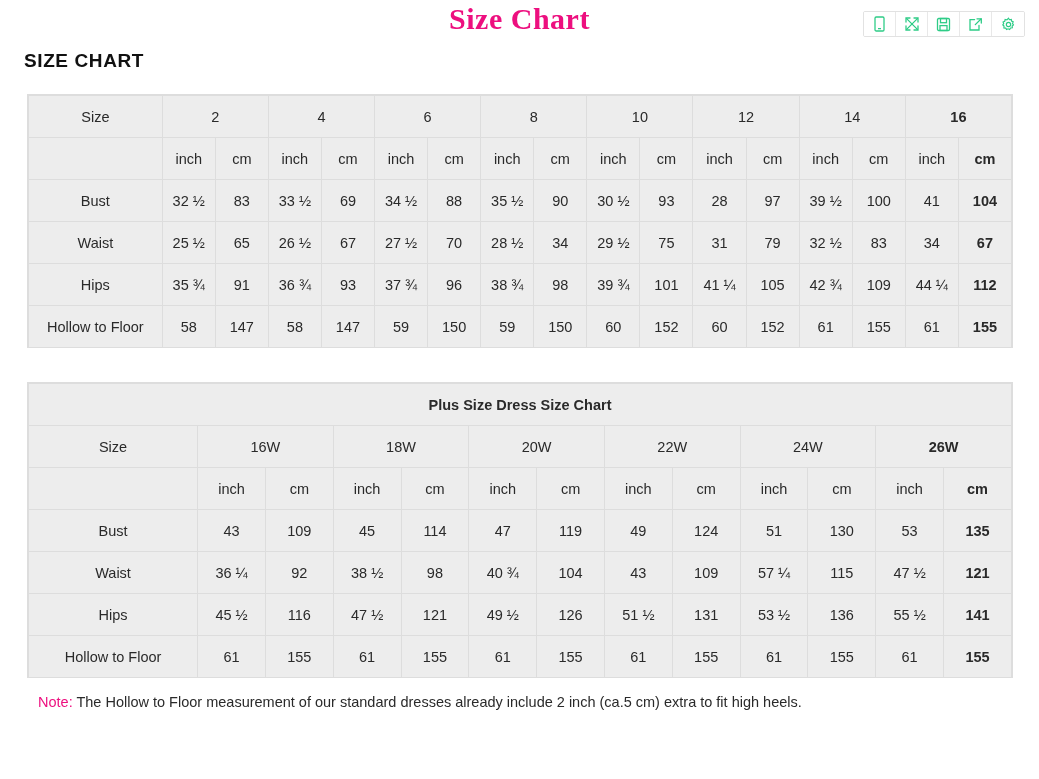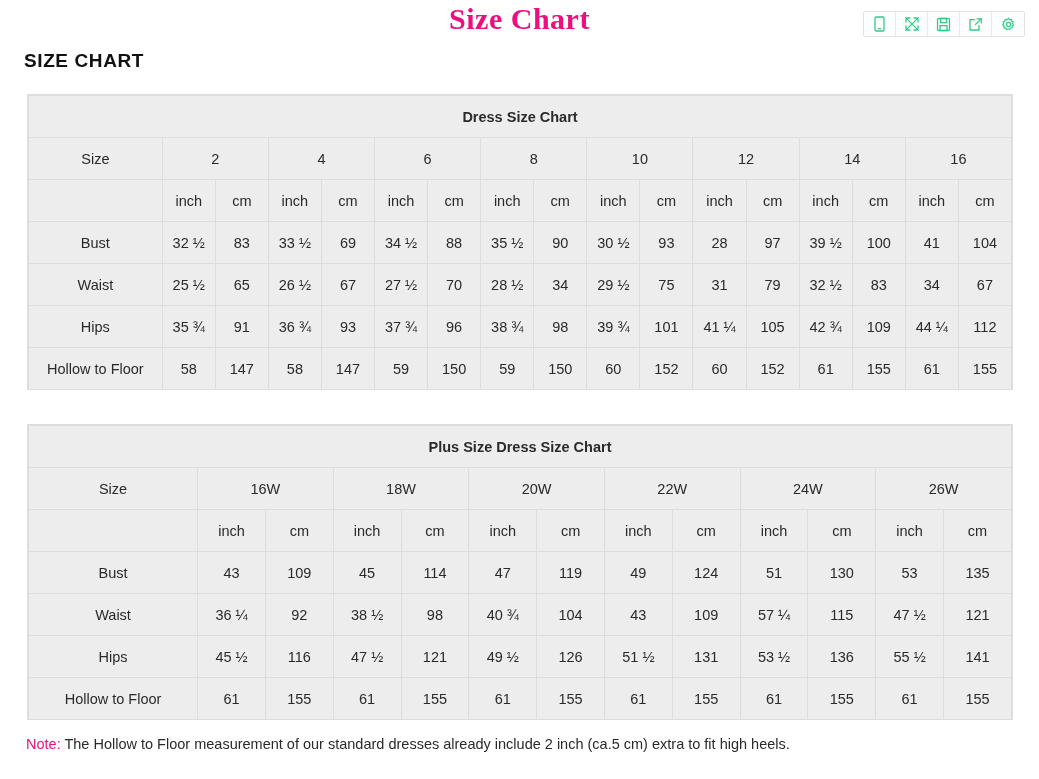--- a/index.html
+++ b/index.html
@@ -105,25 +105,25 @@
     background: #ededed;
     border-left: none;
     font-size: 14.5px;
   }
   td.blank { background: #ededed; border-left: none; }
   td.sizehead { background: #ffffff; font-size: 15px; }
   td.unit-inch { background: #ffffff; }
   td.unit-cm   { background: #ededed; }
   td.val-inch  { background: #ffffff; }
   td.val-cm    { background: #ededed; }
-  td.last-col  { border-right: none; }
+  td.last-col  { border-right: none; font-weight: bold; }
 
   
   .note {
-    margin: 16px 0 0 26px;
+    margin: 16px 0 0 38px;
     font-size: 14.5px;
     color: #2a2a2a;
   }
   .note .note-label { color: #ed0f7f; }
 </style>
 </head>
 <body>
 
 <div class="topbar">
   <div class="page-title">Size Chart</div>
@@ -188,23 +188,20 @@
           <col style="width: 5.4%;">
           <col style="width: 5.4%;">
           <col style="width: 5.4%;">
           <col style="width: 5.4%;">
           <col style="width: 5.4%;">
           <col style="width: 5.4%;">
           <col style="width: 5.4%;">
           <col style="width: 5.4%;">
         </colgroup>
         <tbody>
-          <tr>
-            <td class="tbl-title" colspan="17">Dress Size Chart</td>
-          </tr>
           <tr>
             <td class="rowlabel">Size</td>
             <td class="sizehead" colspan="2">2</td>
             <td class="sizehead" colspan="2">4</td>
             <td class="sizehead" colspan="2">6</td>
             <td class="sizehead" colspan="2">8</td>
             <td class="sizehead" colspan="2">10</td>
             <td class="sizehead" colspan="2">12</td>
             <td class="sizehead" colspan="2">14</td>
             <td class="sizehead last-col" colspan="2">16</td>

